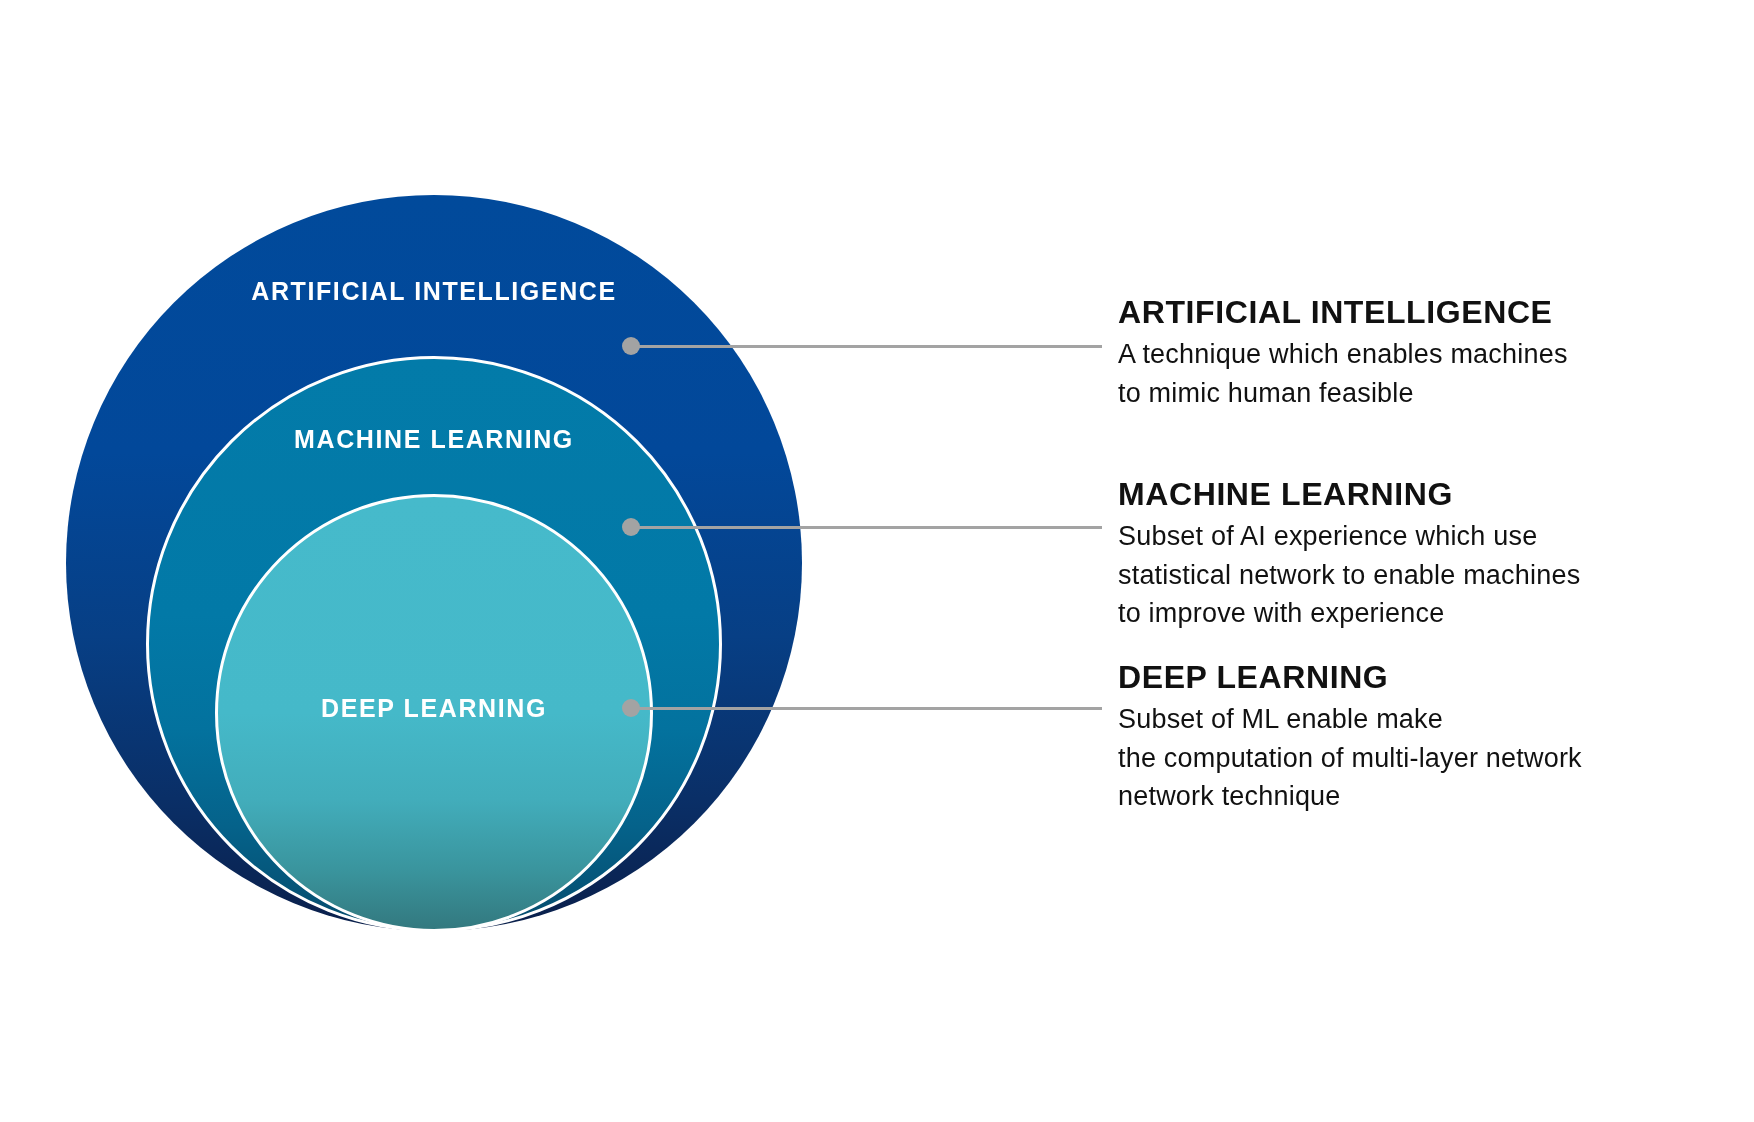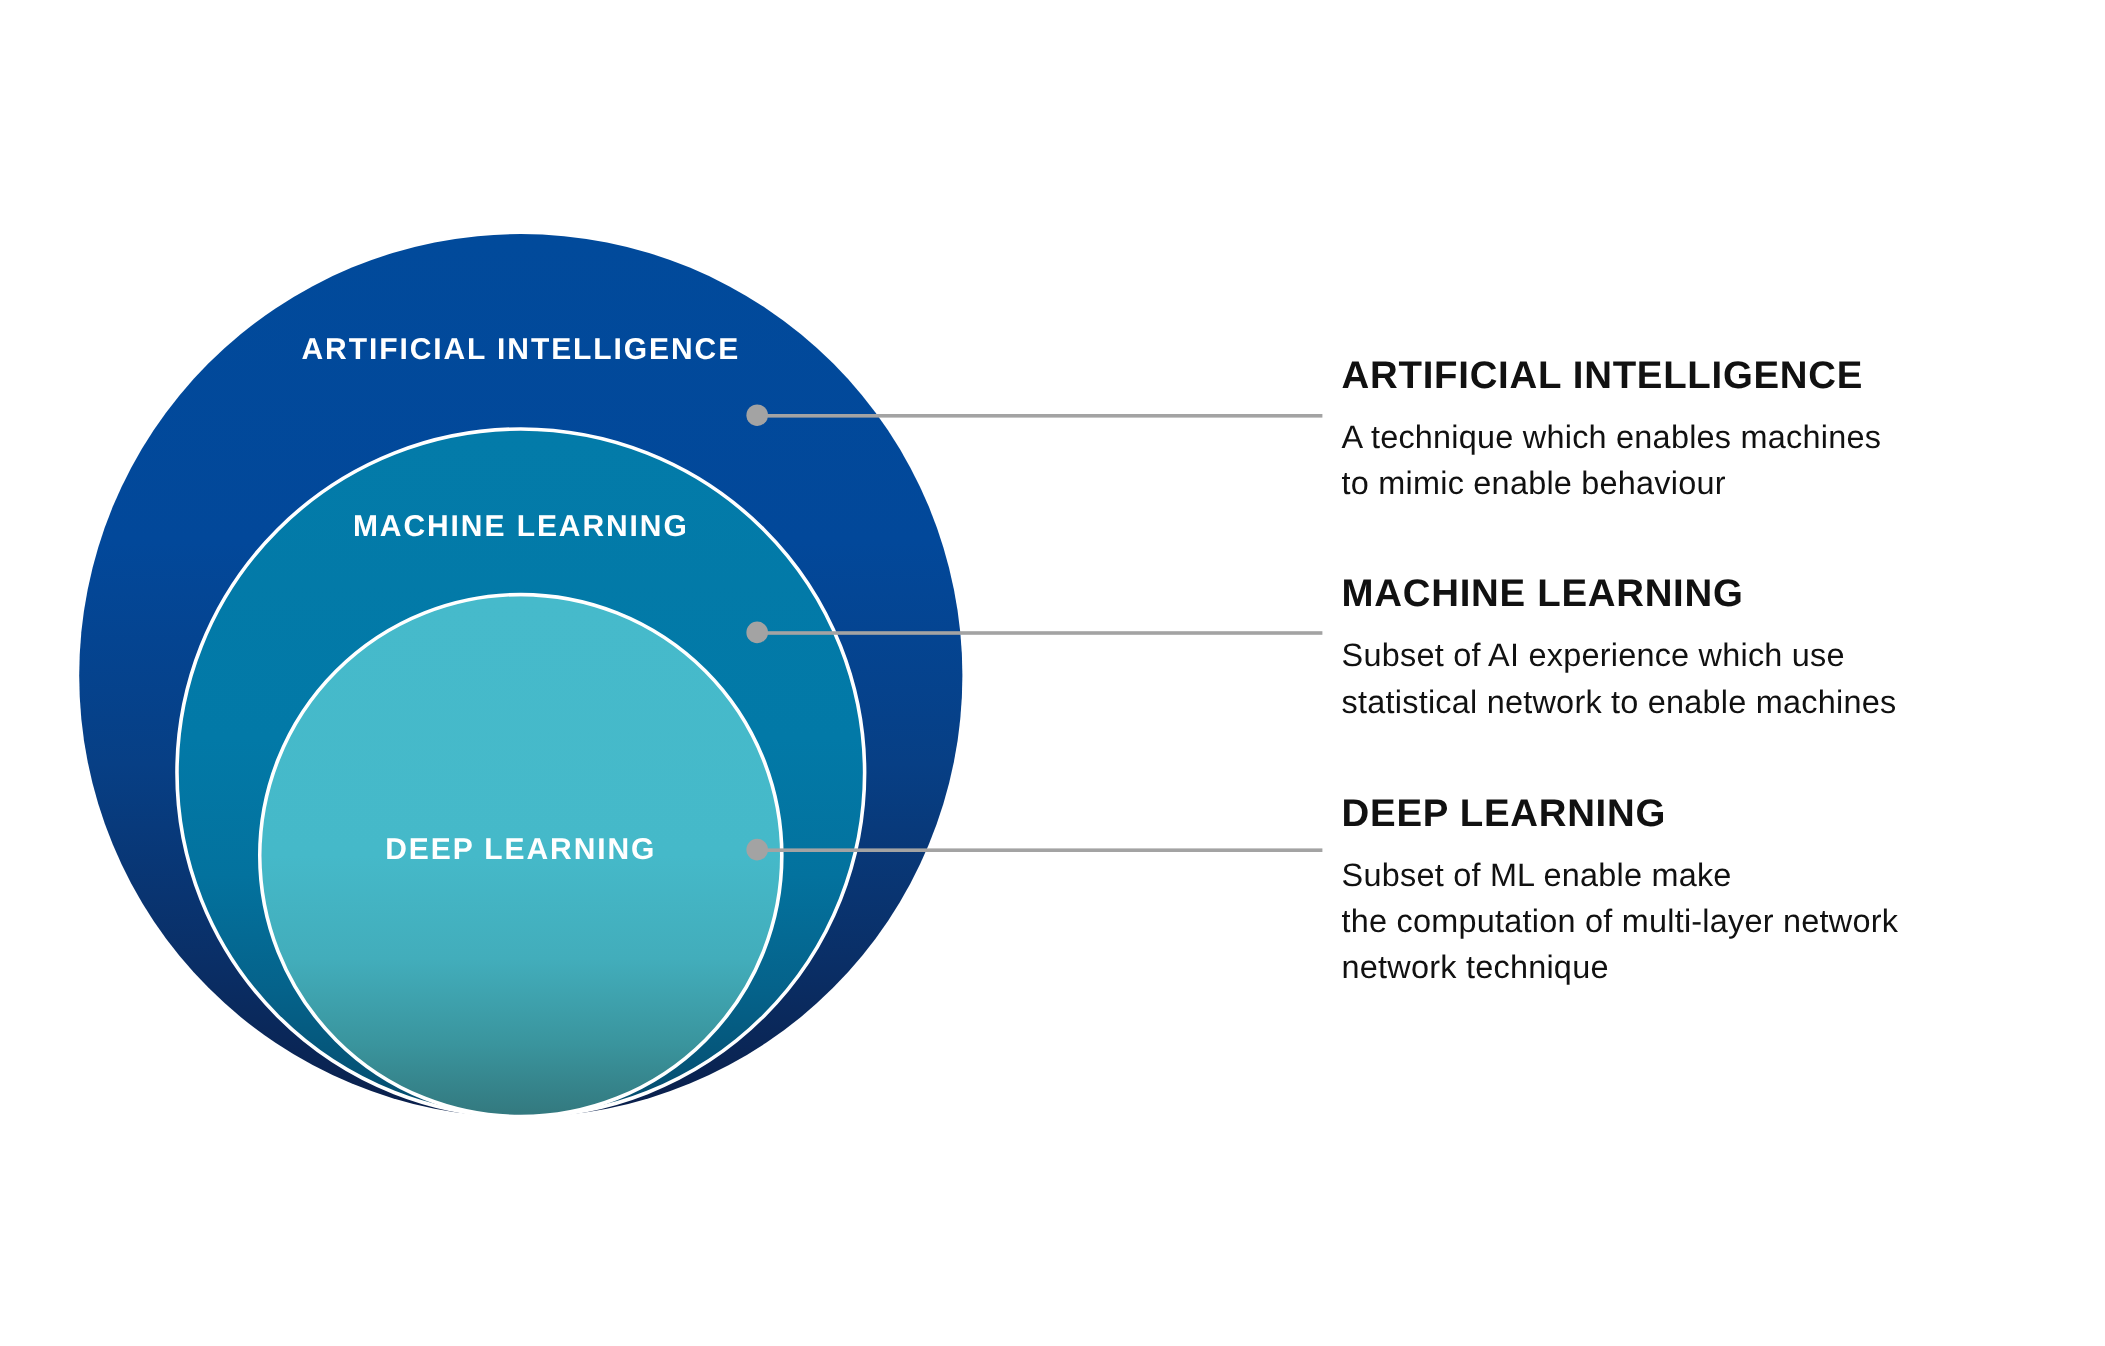--- a/index.html
+++ b/index.html
@@ -96,21 +96,21 @@
       font-weight: bold;
       font-size: 32px;
       letter-spacing: 0.6px;
       line-height: 32px;
       white-space: nowrap;
       margin: 0;
     }
     .legend-desc {
       font-size: 27px;
       line-height: 38.5px;
-      margin-top: 17px;
+      margin-top: 7px;
       white-space: nowrap;
       letter-spacing: 0.2px;
     }
     .legend-desc span {
       display: block;
     }
     .block-ai { top: 296px; }
     .block-ml { top: 478px; }
     .block-dl { top: 661px; }
   </style>
@@ -130,29 +130,30 @@
   <div class="dot dot-ai"></div>
   <div class="connector conn-ml"></div>
   <div class="dot dot-ml"></div>
   <div class="connector conn-dl"></div>
   <div class="dot dot-dl"></div>
 
   <div class="legend-block block-ai">
     <div class="legend-title">ARTIFICIAL INTELLIGENCE</div>
     <div class="legend-desc">
       <span>A technique which enables machines</span>
-      <span>to mimic enable behaviour</span>
+      <span>to mimic human feasible</span>
     </div>
   </div>
 
   <div class="legend-block block-ml">
     <div class="legend-title">MACHINE LEARNING</div>
     <div class="legend-desc">
       <span>Subset of AI experience which use</span>
       <span>statistical network to enable machines</span>
+      <span>to improve with experience</span>
     </div>
   </div>
 
   <div class="legend-block block-dl">
     <div class="legend-title">DEEP LEARNING</div>
     <div class="legend-desc">
       <span>Subset of ML enable make</span>
       <span>the computation of multi-layer network</span>
       <span>network technique</span>
     </div>

